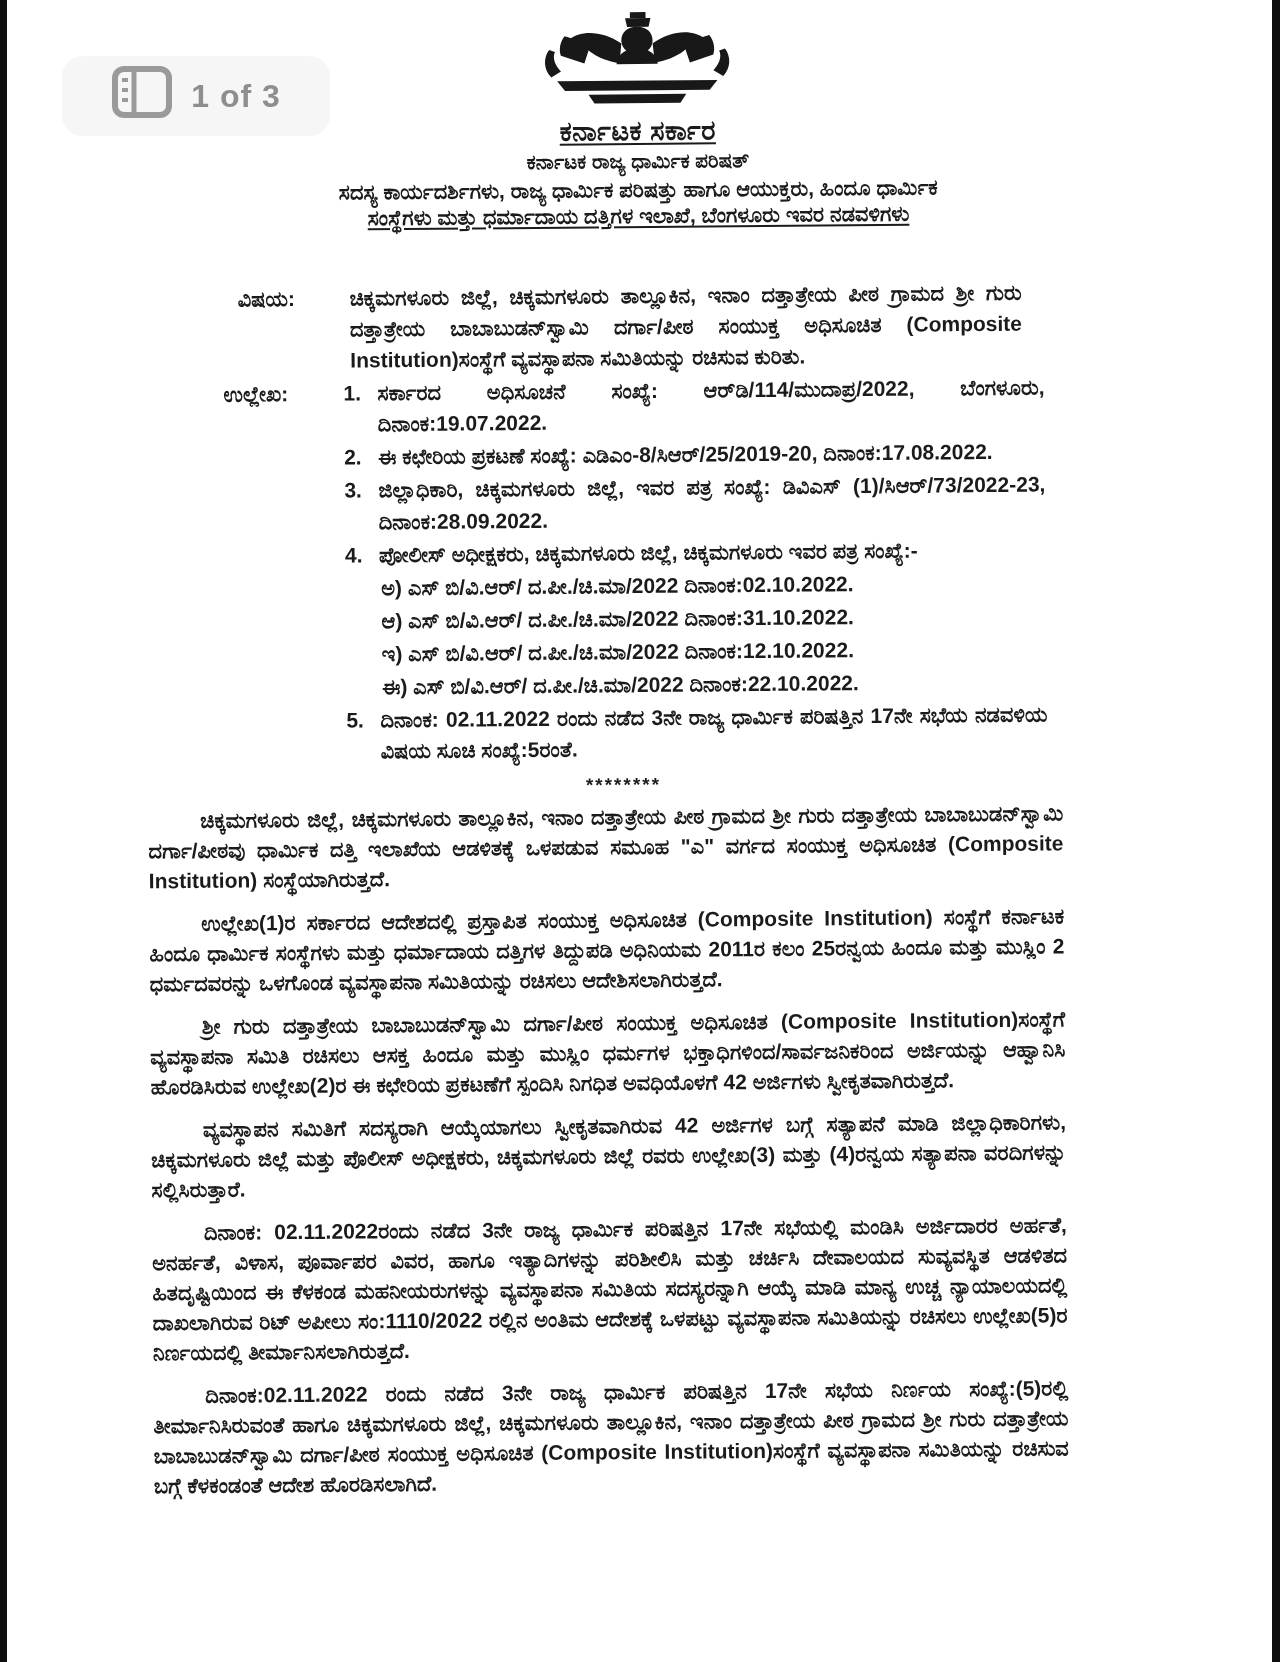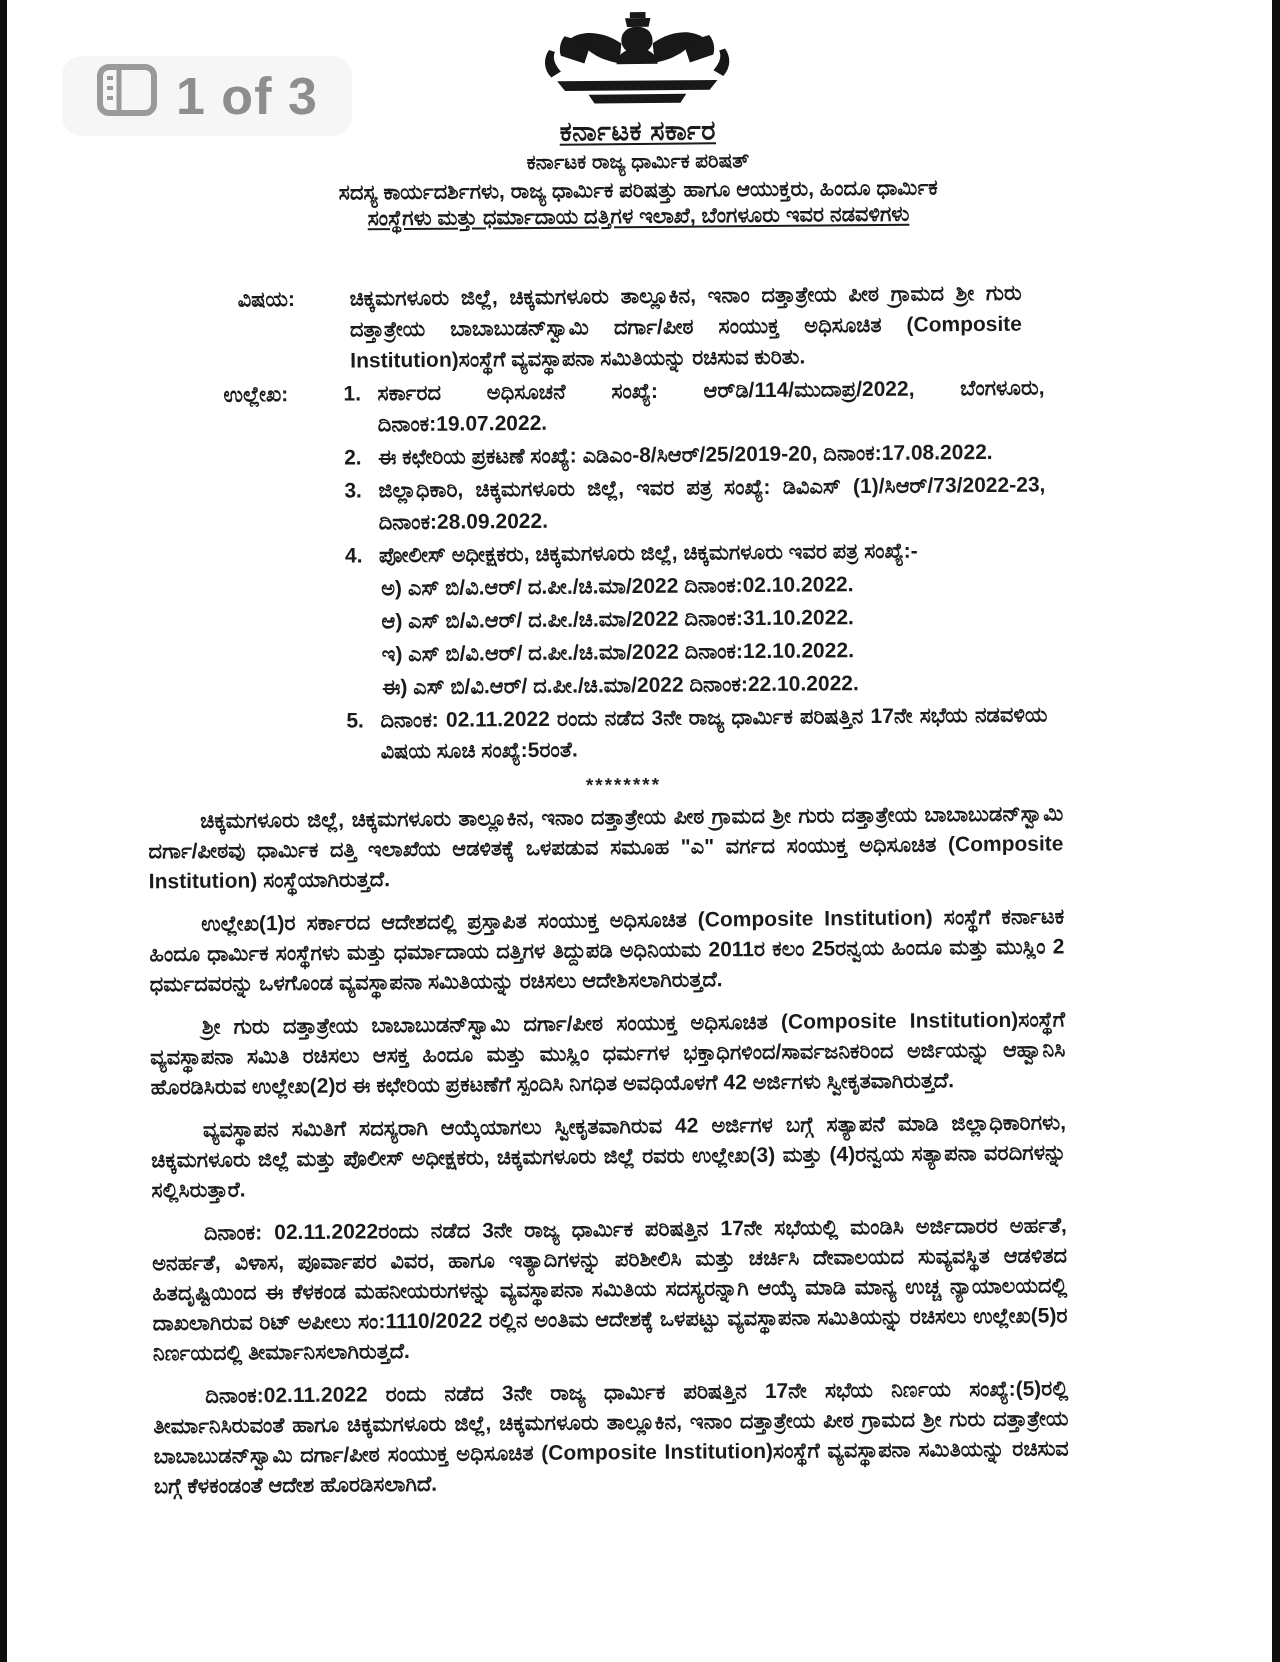--- a/index.html
+++ b/index.html
@@ -15,21 +15,21 @@
   .edge { position:absolute; top:0; bottom:0; background:#0e0e0e; z-index:5; }
   .edge-left { left:0; width:7px; }
   .edge-right { right:0; width:8px; }
 
   
   .page-pill {
     position:absolute; left:62px; top:56px; z-index:4;
     min-width:268px; height:80px; padding:0 34px;
     background:#f6f6f6; border-radius:20px;
     display:flex; align-items:center; justify-content:center; gap:18px;
-    color:#8e8e8e; font-size:52px; font-weight:600; letter-spacing:1px;
+    color:#8e8e8e; font-size:32px; font-weight:600; letter-spacing:1px;
   }
 
   
   .scan {
     position:absolute; left:7px; right:8px; top:0; bottom:0;
     color:#1b1b1b; transform:rotate(-0.5deg); transform-origin:50% 20%;
   }
   .emblem { display:block; margin:10px auto 0; }
 
   .hdr { text-align:center; font-weight:bold; }

